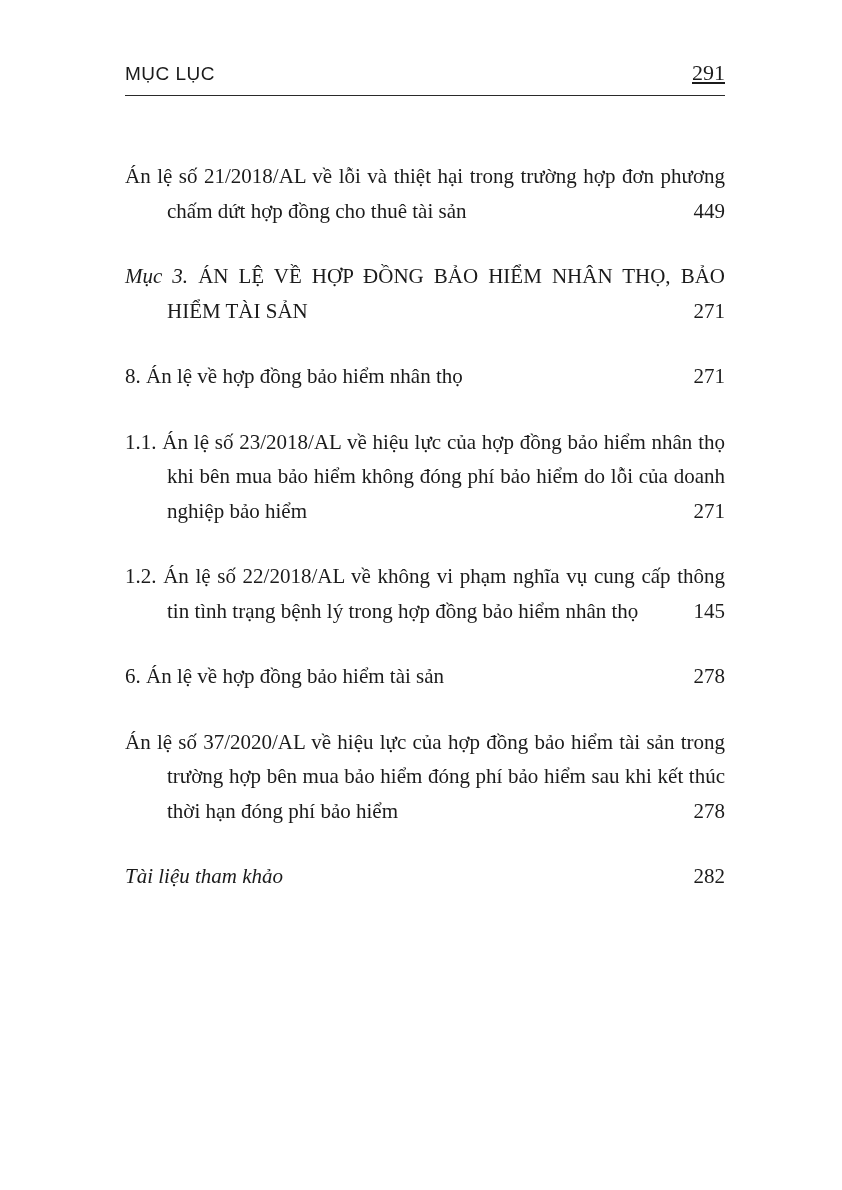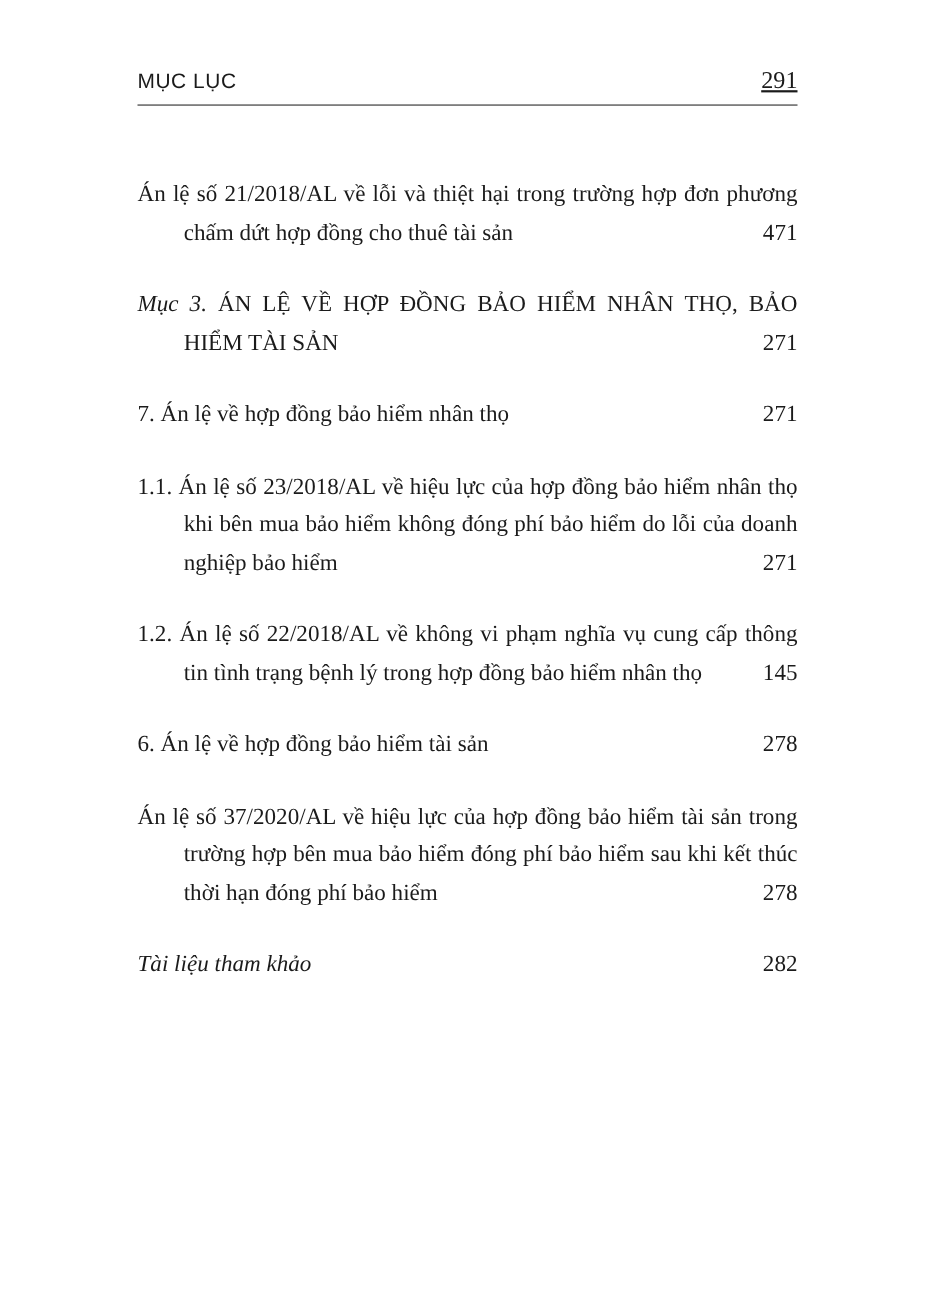--- a/index.html
+++ b/index.html
@@ -81,31 +81,31 @@
     <span class="title">MỤC LỤC</span>
     <span class="pagenum">291</span>
   </div>
 
   <div class="header-rule"></div>
 
   <div class="toc">
 
     <div class="entry">
       <span>Án lệ số 21/2018/AL về lỗi và thiệt hại trong trường hợp đơn phương chấm dứt hợp đồng cho thuê tài sản</span>
-      <span class="entry-page">471</span>
+      <span class="entry-page">449</span>
     </div>
 
     <div class="entry">
       <span class="italic">Mục 3. </span>
       <span>ÁN LỆ VỀ HỢP ĐỒNG BẢO HIỂM NHÂN THỌ, BẢO HIỂM TÀI SẢN</span>
       <span class="entry-page">271</span>
     </div>
 
     <div class="entry">
-      <span>7. Án lệ về hợp đồng bảo hiểm nhân thọ</span>
+      <span>8. Án lệ về hợp đồng bảo hiểm nhân thọ</span>
       <span class="entry-page">271</span>
     </div>
 
     <div class="entry">
       <span>1.1. Án lệ số 23/2018/AL về hiệu lực của hợp đồng bảo hiểm nhân thọ khi bên mua bảo hiểm không đóng phí bảo hiểm do lỗi của doanh nghiệp bảo hiểm</span>
       <span class="entry-page">271</span>
     </div>
 
     <div class="entry">
       <span>1.2. Án lệ số 22/2018/AL về không vi phạm nghĩa vụ cung cấp thông tin tình trạng bệnh lý trong hợp đồng bảo hiểm nhân thọ</span>

